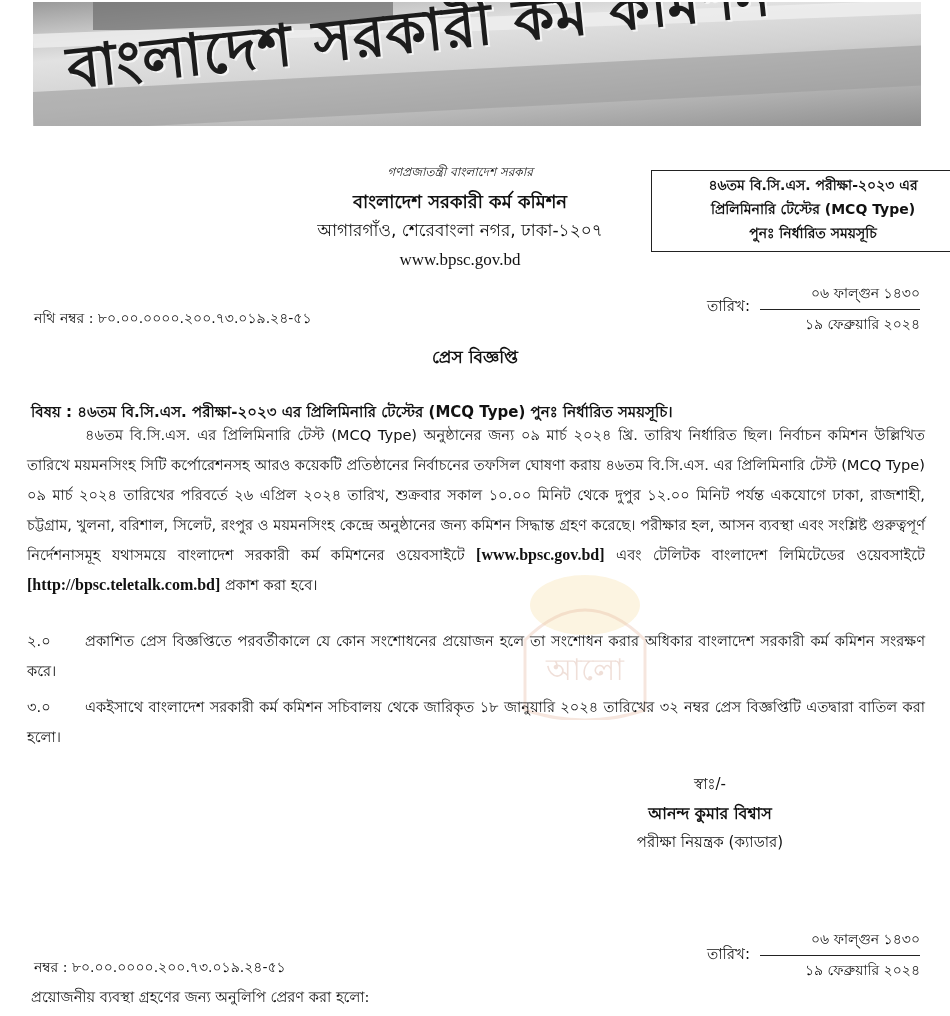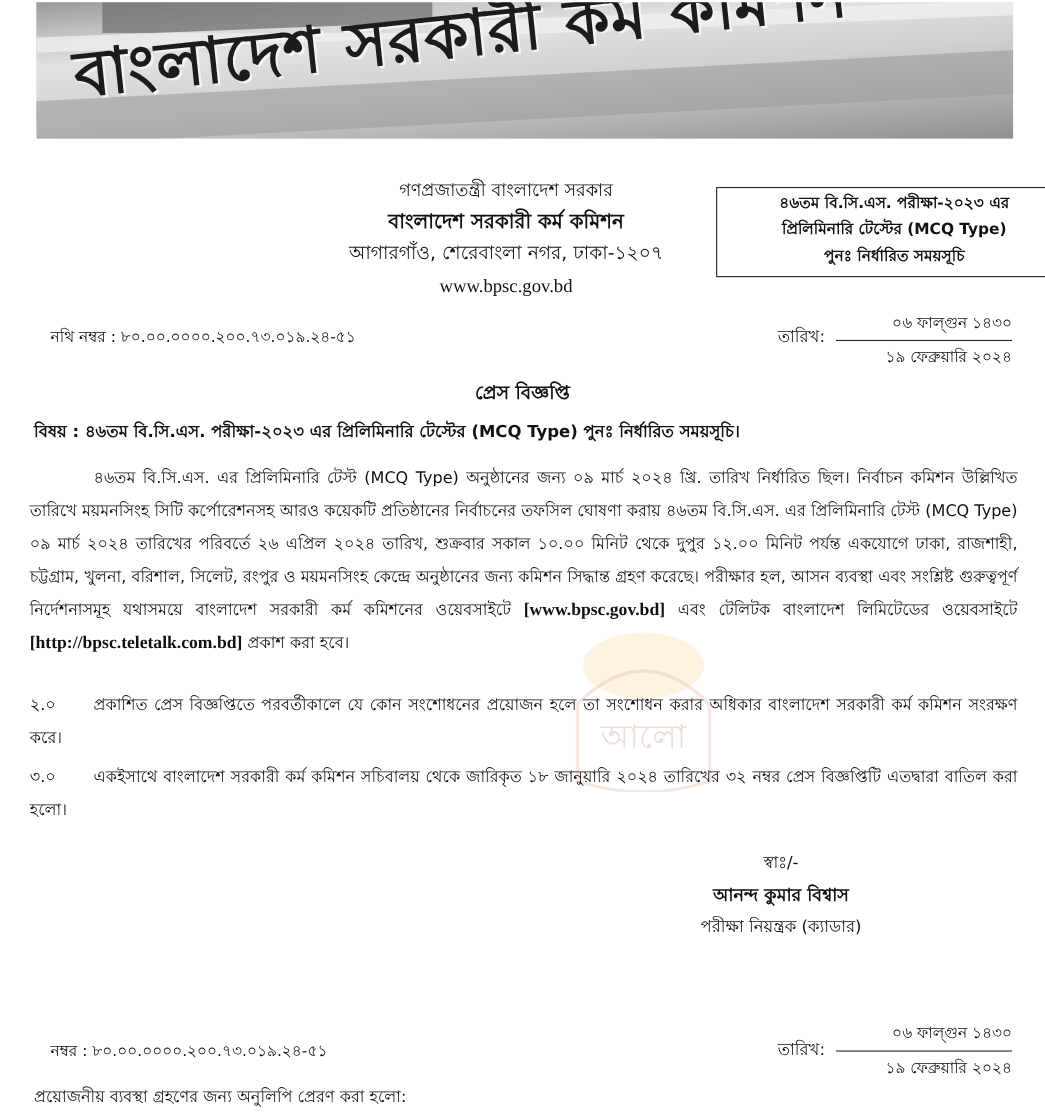--- a/index.html
+++ b/index.html
@@ -9,34 +9,34 @@
             background: linear-gradient(175deg,#9a9a9a 0%,#c9c9c9 18%,#e2e2e2 30%,#d0d0d0 55%,#b5b5b5 75%,#8f8f8f 100%);
             overflow:hidden; }
   .banner .dark-top { position:absolute; left:60px; top:0; width:300px; height:28px; background:#6d6d6d; opacity:.7; }
   .banner .ledge { position:absolute; left:0; top:32px; width:900px; height:14px; background:#efefef; transform:rotate(-2.2deg); transform-origin:left; opacity:.8;}
   .banner .band { position:absolute; left:0; top:90px; width:900px; height:40px; background:#9c9c9c; transform:rotate(-3deg); transform-origin:left; opacity:.6;}
   .banner-text { position:absolute; left:40px; top:22px; font-size:58px; font-weight:bold; color:#1c1c1c;
                  transform:rotate(-6deg); transform-origin:left bottom; letter-spacing:1px; white-space:nowrap;
                  text-shadow: 2px 2px 0 #f4f4f4; }
   .org { position:absolute; left:300px; top:158px; width:320px; text-align:center; }
   .org div { line-height:29px; }
-  .org .l1 { font-size:16px; }
+  .org .l1 { font-size:12px;font-style:italic; }
   .org .l2 { font-size:18px; font-weight:bold; }
   .org .l3 { font-size:17px; }
   .org .l4 { font-size:17px; font-family:"Liberation Serif", serif; }
   .box { position:absolute; left:651px; top:170px; width:280px; height:78px; border:1.5px solid #222;
          text-align:center; font-size:14px; font-weight:bold; line-height:24px; padding-top:2px;padding-left:21px; }
   .refrow { position:absolute; left:30px; width:890px; font-size:14px; }
-  .ref { position:absolute; left:16px; }
+  .ref { position:absolute; left:4px;margin-top:12px; }
   .date-label { position:absolute; right:170px; font-size:15px; }
   .date-frac { position:absolute; right:0; width:160px; text-align:right; font-size:14px; }
   .date-frac .top { border-bottom:1.5px solid #222; padding-bottom:3px; }
   .date-frac .bot { padding-top:3px; }
   .title { position:absolute; left:0; width:950px; top:344px; text-align:center; font-size:17px; font-weight:bold; }
-  .subject { position:absolute; left:31px; top:380px; font-size:15px; font-weight:bold; white-space:nowrap; }
+  .subject { position:absolute; left:31px; top:400px; font-size:15px; font-weight:bold; white-space:nowrap; }
   .para { position:absolute; left:27px; width:898px; font-size:14.6px; line-height:30px; text-align:justify; }
   .para .num { display:inline-block; width:58px; }
   .para b { font-family:"Liberation Serif", serif; font-size:16px; }
   .sig { position:absolute; left:560px; top:770px; width:300px; text-align:center; font-size:15px; line-height:29px; }
   .sig .name { font-weight:bold; font-size:16px; }
   .cc { position:absolute; left:31px; top:986px; font-size:14.6px; }
   .watermark { position:absolute; left:515px; top:560px; width:140px; height:160px; pointer-events:none; }
 </style>
 </head>
 <body>

